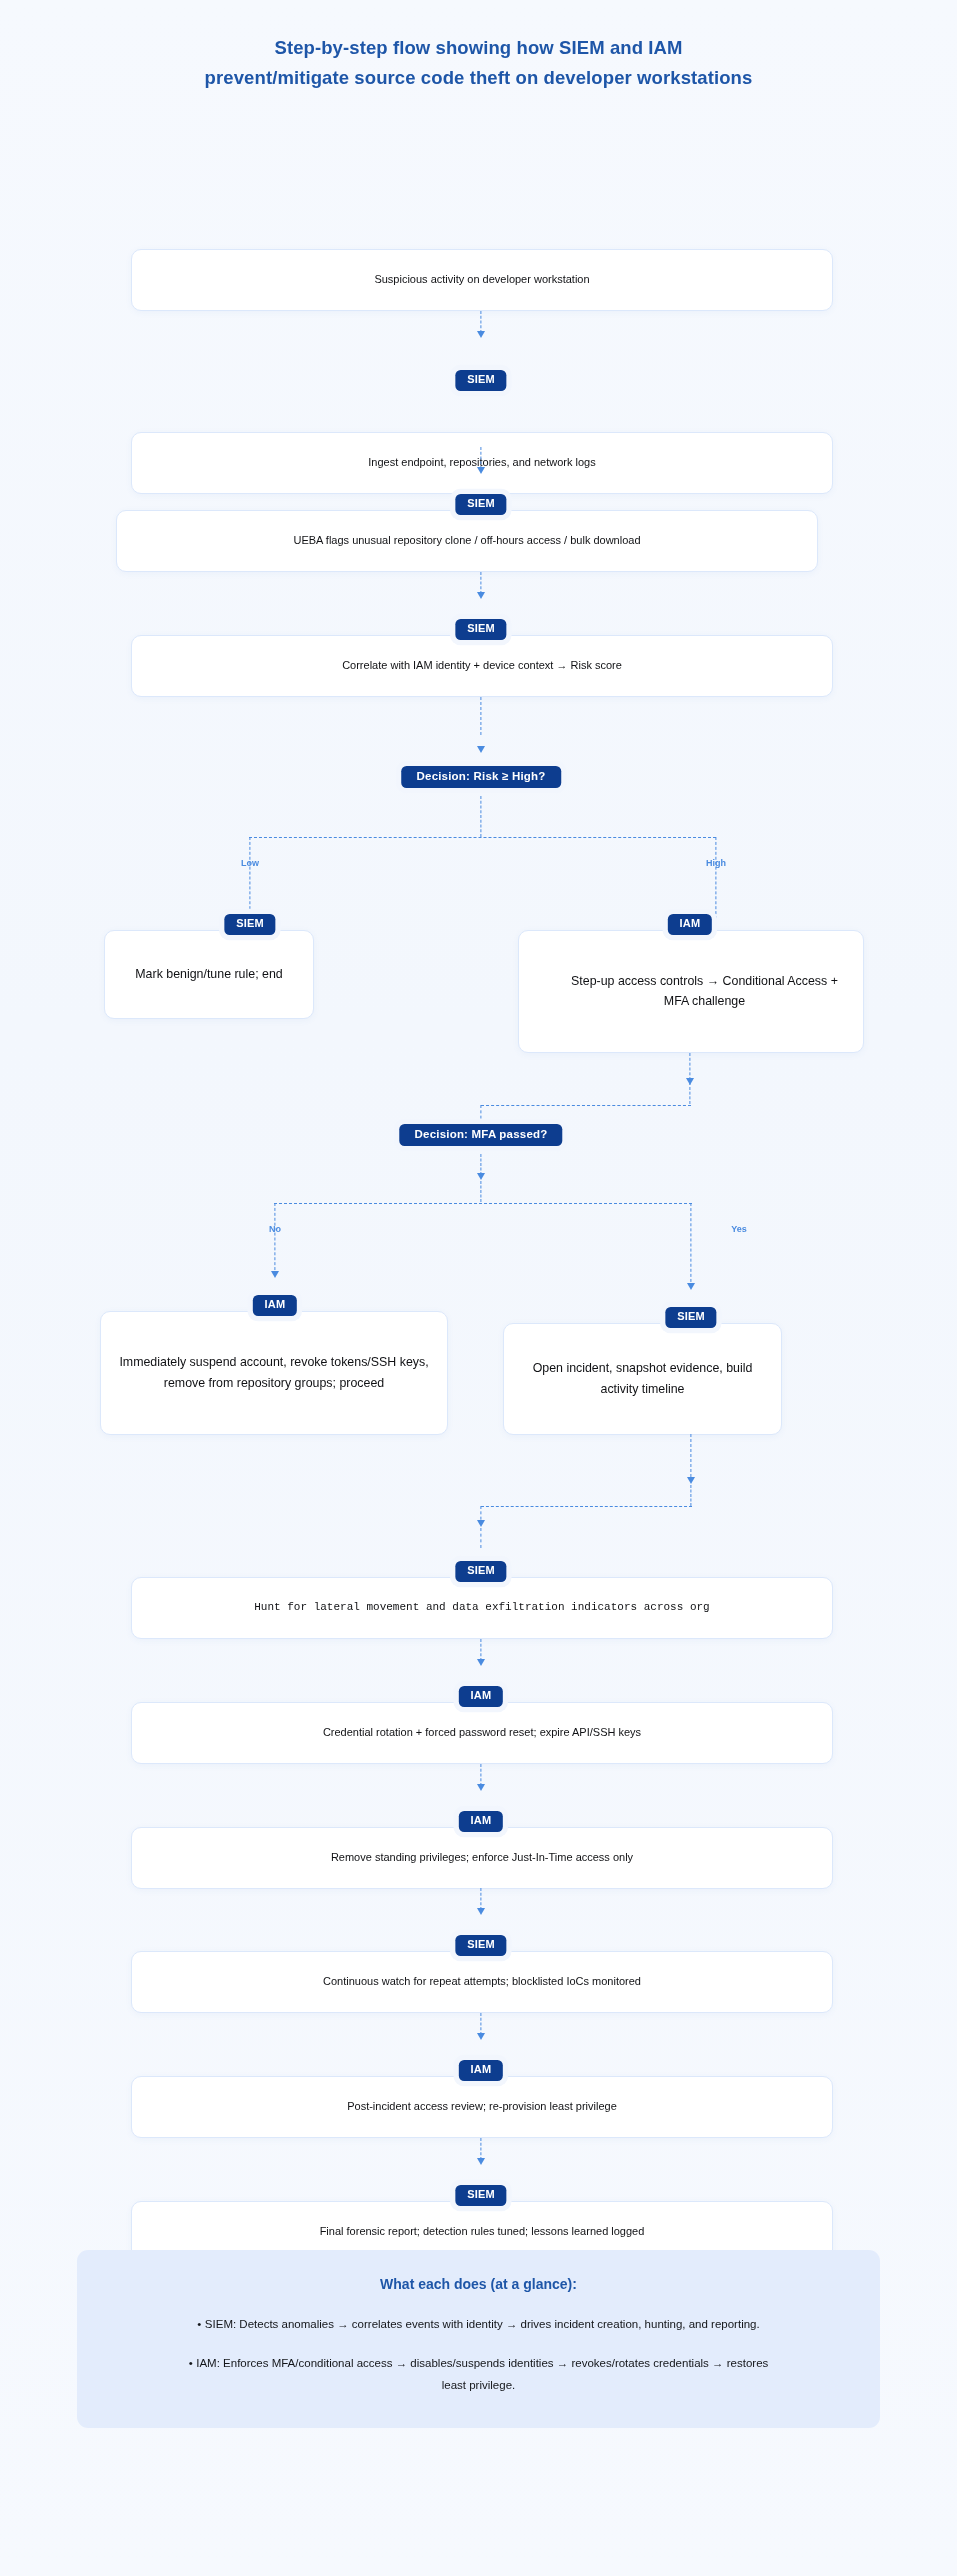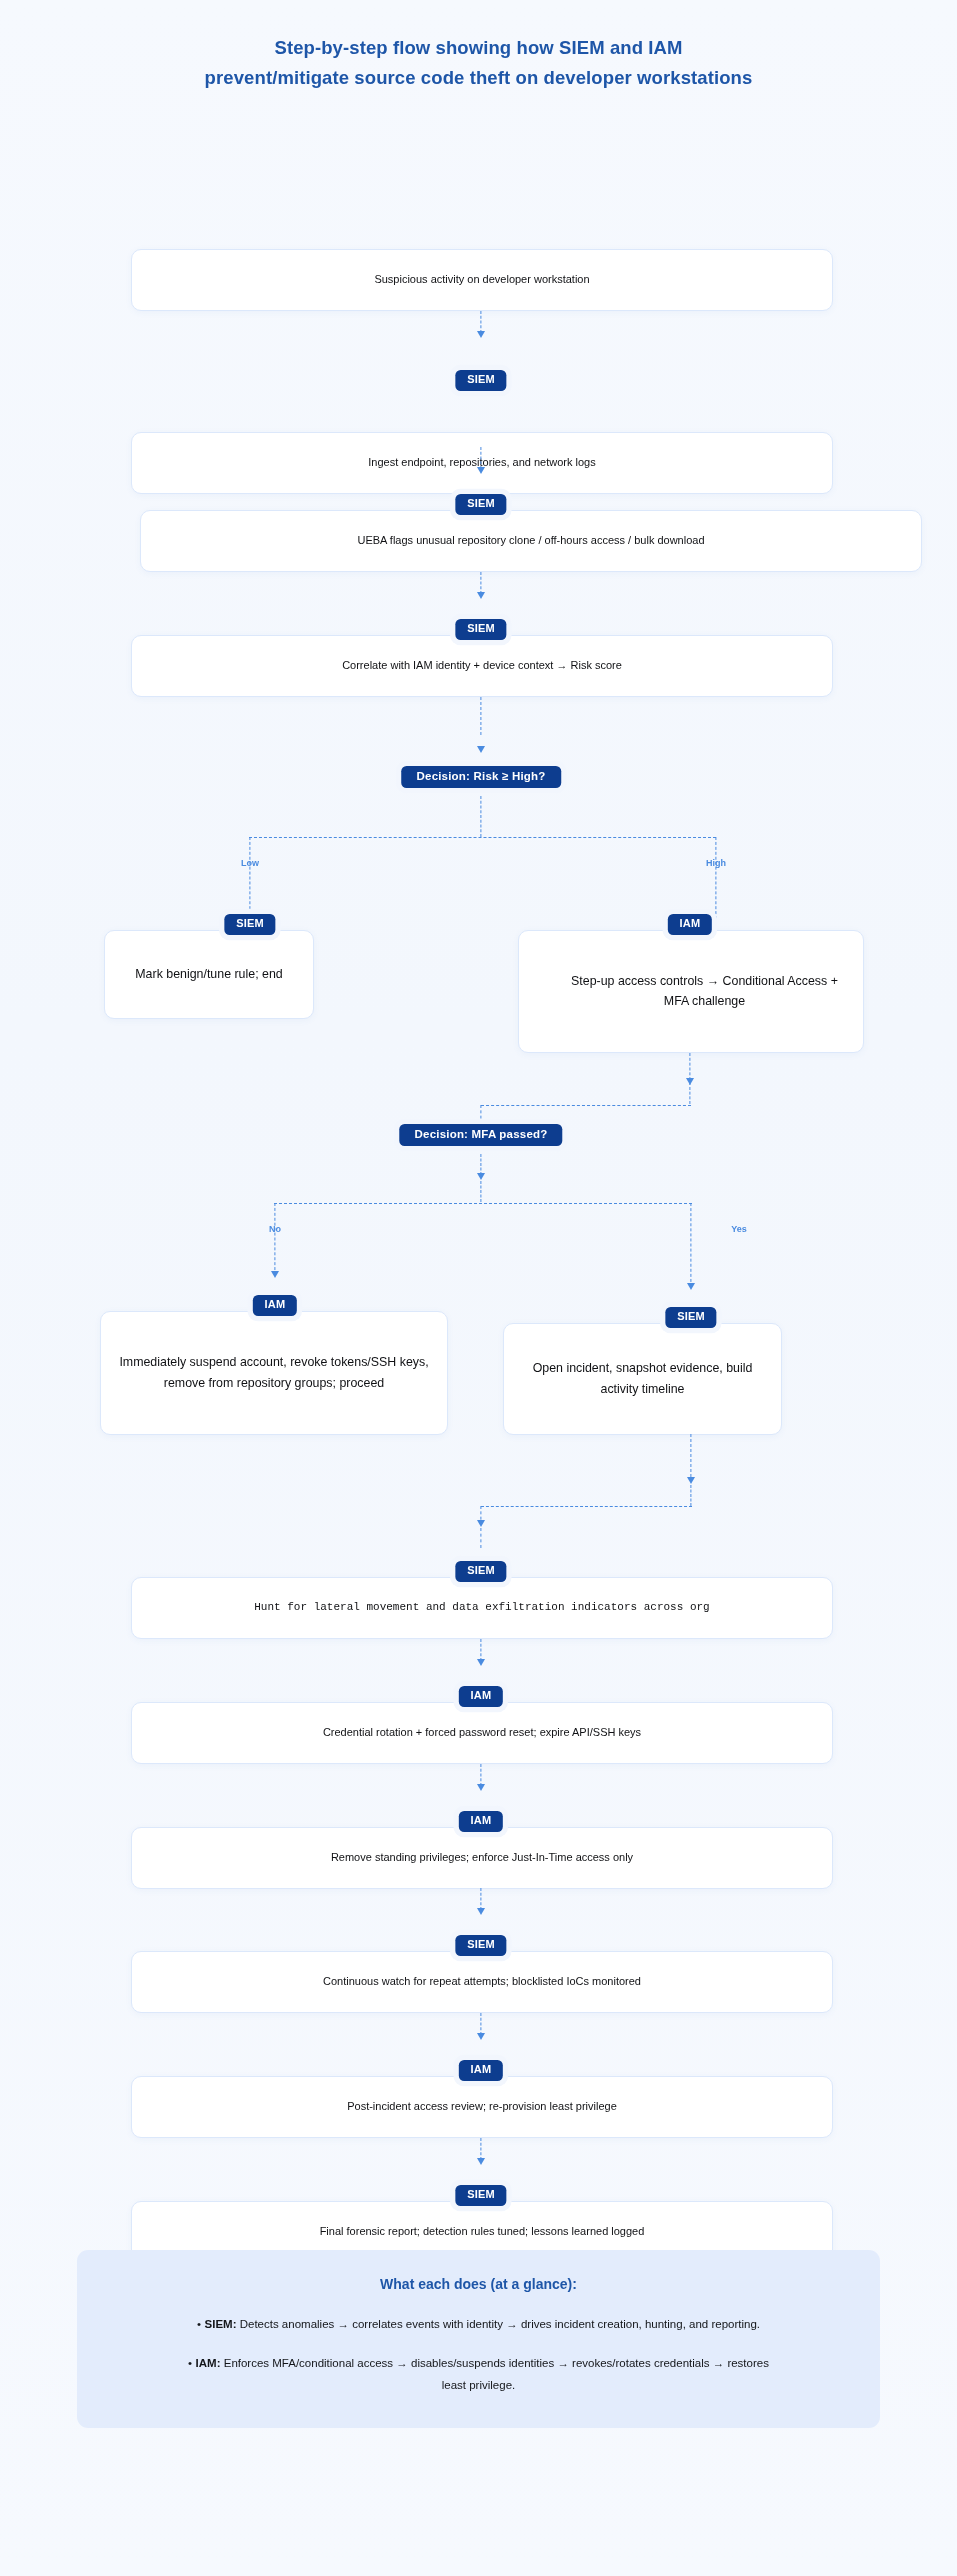--- a/index.html
+++ b/index.html
@@ -145,21 +145,21 @@
     margin:0 auto 16.5px;
     max-width:588px;
     text-align:center;
   }
   .legend-item:last-child{margin-bottom:0;}
   .legend-bullet{
     color:#14161a;
     font-size:11.5px;
     margin-right:3.5px;
   }
-  .legend-term{font-weight:bold;}
+  .legend-term{font-weight:normal;}
 </style>
 </head>
 <body>
 
 <div class="page">
 
   <div class="title">
     <span class="title-line">Step-by-step flow showing how SIEM and IAM</span>
     <span class="title-line">prevent/mitigate source code theft on developer workstations</span>
   </div>
@@ -177,21 +177,21 @@
     </div>
     <div class="node full" style="left:131px; top:275px; width:702px; height:62px;margin-top:46px;">
       <span class="node-text">Ingest endpoint, repositories, and network logs</span>
     </div>
     <div class="vline" style="left:481px; top:336px; height:22.3px;"></div>
     <div class="arrow" style="left:481px; top:356px;"></div>
 
     <div class="badge" style="left:481px; top:383px;">
       <span>SIEM</span>
     </div>
-    <div class="node full" style="left:140px; top:399px; width:782px; height:62px;">
+    <div class="node full" style="left:116px; top:399px; width:702px; height:62px;">
       <span class="node-text">UEBA flags unusual repository clone / off-hours access / bulk download</span>
     </div>
     <div class="vline" style="left:481px; top:461px; height:22.3px;"></div>
     <div class="arrow" style="left:481px; top:481px;"></div>
 
     <div class="badge" style="left:481px; top:508px;">
       <span>SIEM</span>
     </div>
     <div class="node full" style="left:131px; top:524px; width:702px; height:62px;">
       <span class="node-text">Correlate with IAM identity + device context → Risk score</span>

